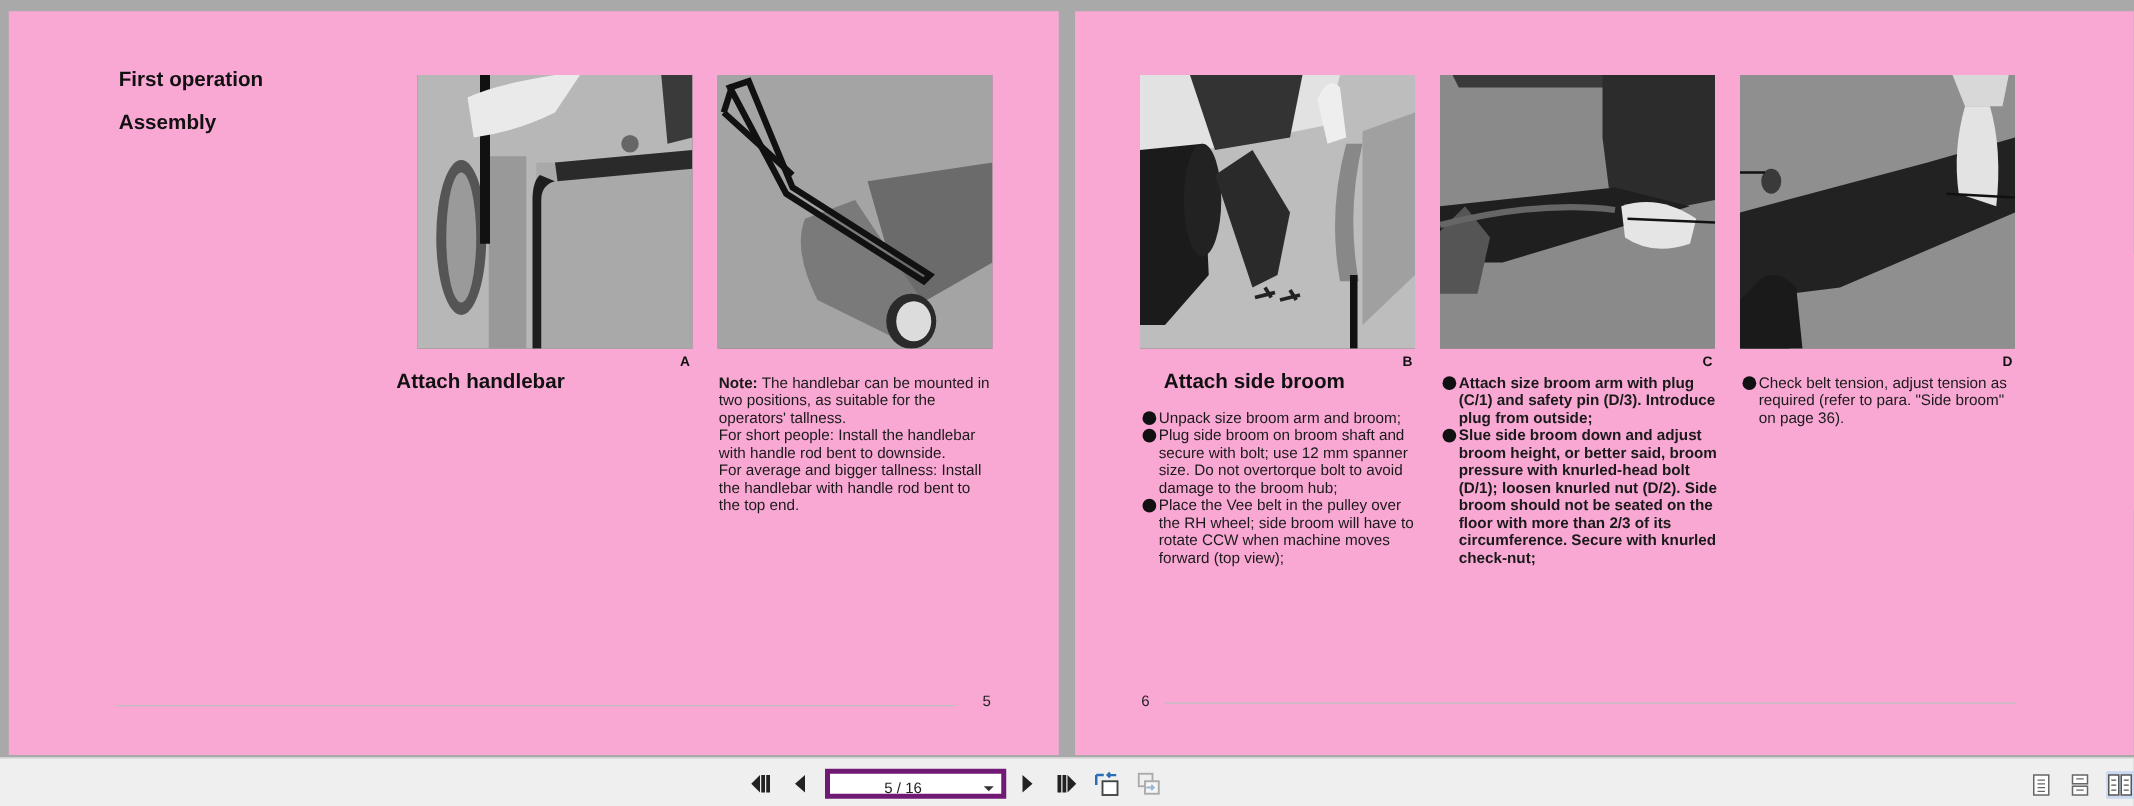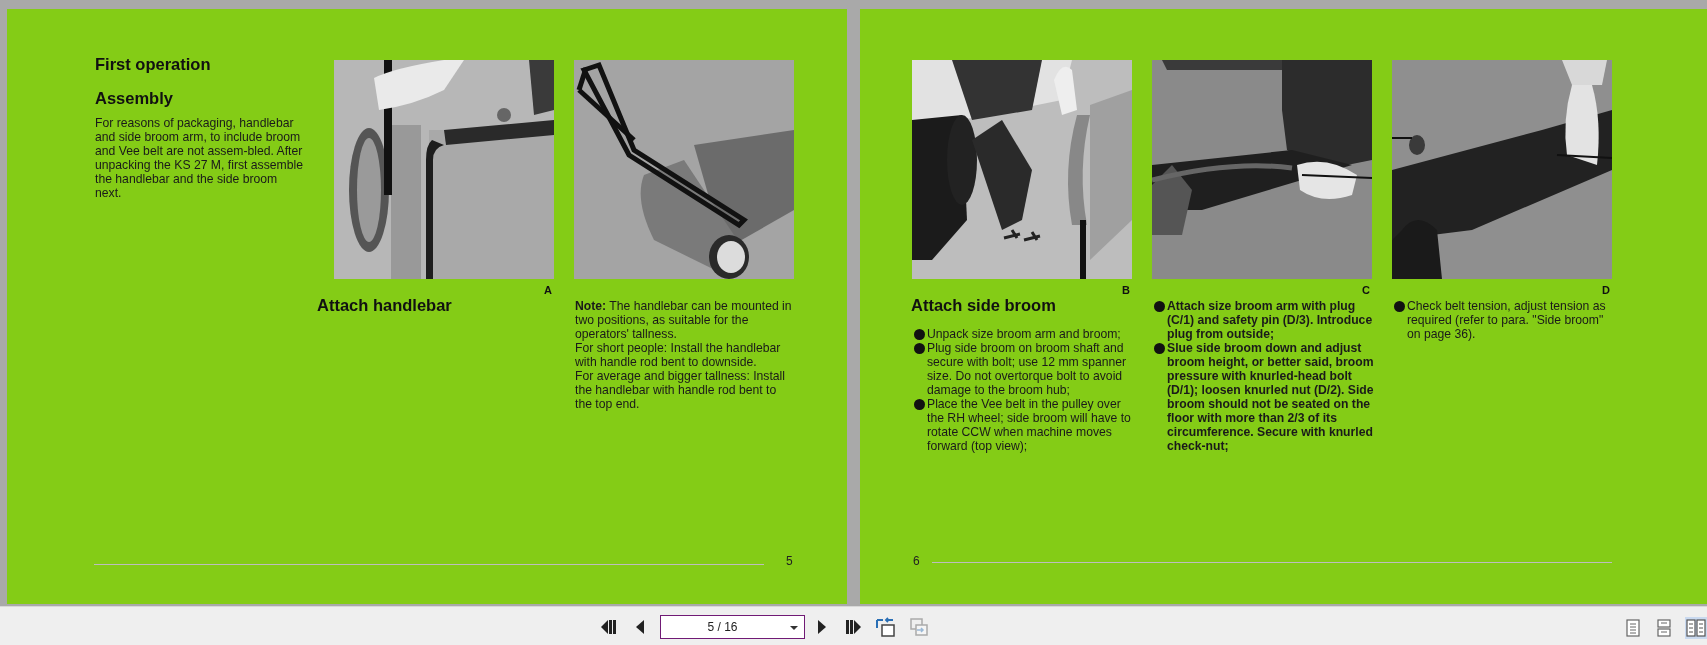--- a/index.html
+++ b/index.html
@@ -1,49 +1,48 @@
 <!DOCTYPE html>
 <html><head>
 <meta charset="utf-8">
 <style>
   * { box-sizing: border-box; margin: 0; padding: 0; }
   html, body { width: 1707px; height: 645px; overflow: hidden; background: #a9a9a9; font-family: "Liberation Sans", sans-serif; }
   .viewer { position: absolute; left: 0; top: 0; width: 1707px; height: 606px; background: #a9a9a9; }
-  .page { position: absolute; top: 9px; height: 595px; background: #84cc16; }
+  .page { position: absolute; top: 9px; height: 595px; background: #f9a8d4; }
   .page-left { left: 7px; width: 840px; }
   .page-right { left: 860px; width: 847px; }
   .text { color: #1a1a1a; font-size: 12.2px; line-height: 14px; }
   .h1 { position: absolute; font-weight: bold; font-size: 16.5px; color: #111; }
   .h2 { position: absolute; font-weight: bold; font-size: 16.5px; color: #111; }
   .para { position: absolute; }
   .photo { position: absolute; overflow: hidden; background: #888; }
   .photo svg { width: 100%; height: 100%; display: block; }
   .fig-label { position: absolute; font-weight: bold; font-size: 11px; color: #111; }
   ul.bullets { list-style: none; position: absolute; }
   ul.bullets li { position: relative; padding-left: 14px; margin-bottom: 0; }
   ul.bullets li::before { content: ""; position: absolute; left: 1px; top: 2px; width: 11px; height: 11px; border-radius: 50%; background: #111; }
   .rule { position: absolute; height: 1px; background: #bdbdbd; }
   .pagenum { position: absolute; font-size: 12px; color: #222; }
   .toolbar { position: absolute; left: 0; top: 606px; width: 1707px; height: 39px; background: #efefef; border-top: 1px solid #d8d8d8; }
   .tb-btn { position: absolute; top: 8px; width: 24px; height: 24px; display: flex; align-items: center; justify-content: center; cursor: pointer; }
-  .page-select { position: absolute; left: 660px; top: 8px; width: 145px; height: 24px; background: #fff; border: 1px solid #701a75; font-size: 12px; color: #222; }
+  .page-select { position: absolute; left: 660px; top: 8px; width: 145px; height: 24px; background: #fff; border: 4px solid #701a75; font-size: 12px; color: #222; }
   .page-select .val { position: absolute; left: 0; right: 20px; top: 4px; text-align: center; }
   .page-select .arrow { position: absolute; right: 6px; top: 10px; width: 0; height: 0; border-left: 4px solid transparent; border-right: 4px solid transparent; border-top: 4px solid #333; }
   .view-btn { position: absolute; top: 10px; width: 22px; height: 22px; display: flex; align-items: center; justify-content: center; cursor: pointer; }
   .view-btn.active { background: #c9d9ef; }
 </style>
 </head>
 <body>
 
 <div class="viewer">
 
   <div class="page page-left text">
     <div class="h1" style="left:88px; top:48px;">First operation</div>
     <div class="h2" style="left:88px; top:82px;">Assembly</div>
-    <div class="para" style="left:88px; top:107px; width:210px;">For reasons of packaging, handlebar and side broom arm, to include broom and Vee belt are not assem-bled. After unpacking the KS 27 M, first assemble the handlebar and the side broom next.</div>
 
     <div class="photo" style="left:327px; top:51px; width:220px; height:219px;">
       <svg viewBox="0 0 220 219" preserveAspectRatio="none">
         <rect width="220" height="219" fill="#b7b7b7"></rect>
         <rect x="95" y="70" width="125" height="149" fill="#a9a9a9"></rect>
         <path d="M110 70 L220 60 L220 75 L112 85 Z" fill="#2a2a2a"></path>
         <path d="M98 80 Q92 85 92 100 L92 219 L99 219 L99 100 Q99 88 110 85 Z" fill="#1e1e1e"></path>
         <ellipse cx="35" cy="130" rx="20" ry="62" fill="#555"></ellipse>
         <ellipse cx="35" cy="130" rx="12" ry="52" fill="#9a9a9a"></ellipse>
         <rect x="57" y="65" width="30" height="154" fill="#999"></rect>
@@ -121,21 +120,21 @@
         <path d="M0 78 L20 78" stroke="#111" stroke-width="2"></path>
         <path d="M170 0 L215 0 L210 25 L180 25 Z" fill="#d8d8d8"></path>
         <path d="M180 25 Q170 60 175 95 L205 105 Q210 60 200 25 Z" fill="#e3e3e3"></path>
         <path d="M165 95 L220 98" stroke="#111" stroke-width="2"></path>
       </svg>
     </div>
     <div class="fig-label" style="left:262px; top:274px;">B</div>
     <div class="fig-label" style="left:502px; top:274px;">C</div>
     <div class="fig-label" style="left:742px; top:274px;">D</div>
 
-    <div class="h2" style="left:51px; top:289px;">Attach side broom</div>
+    <div class="h2" style="left:71px; top:289px;">Attach side broom</div>
     <ul class="bullets" style="left:53px; top:318px; width:225px;">
       <li>Unpack size broom arm and broom;</li>
       <li>Plug side broom on broom shaft and secure with bolt; use 12 mm spanner size. Do not overtorque bolt to avoid damage to the broom hub;</li>
       <li>Place the Vee belt in the pulley over the RH wheel; side broom will have to rotate CCW when machine moves forward (top view);</li>
     </ul>
 
     <ul class="bullets" style="left:293px; top:290px; width:225px;font-weight:bold;">
       <li>Attach size broom arm with plug (C/1) and safety pin (D/3). Introduce plug from outside;</li>
       <li>Slue side broom down and adjust broom height, or better said, broom pressure with knurled-head bolt (D/1); loosen knurled nut (D/2). Side broom should not be seated on the floor with more than 2/3 of its circumference. Secure with knurled check-nut;</li>
     </ul>

